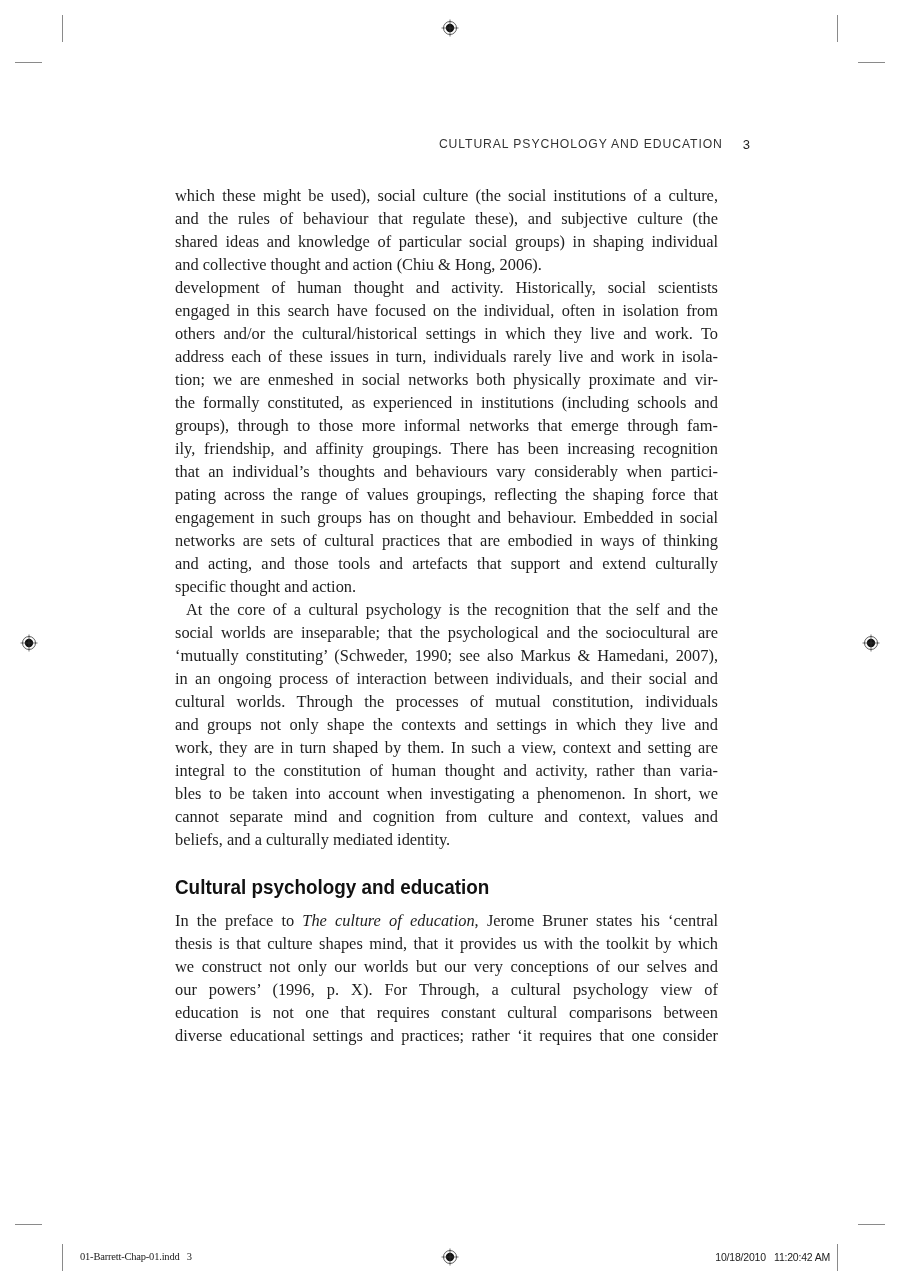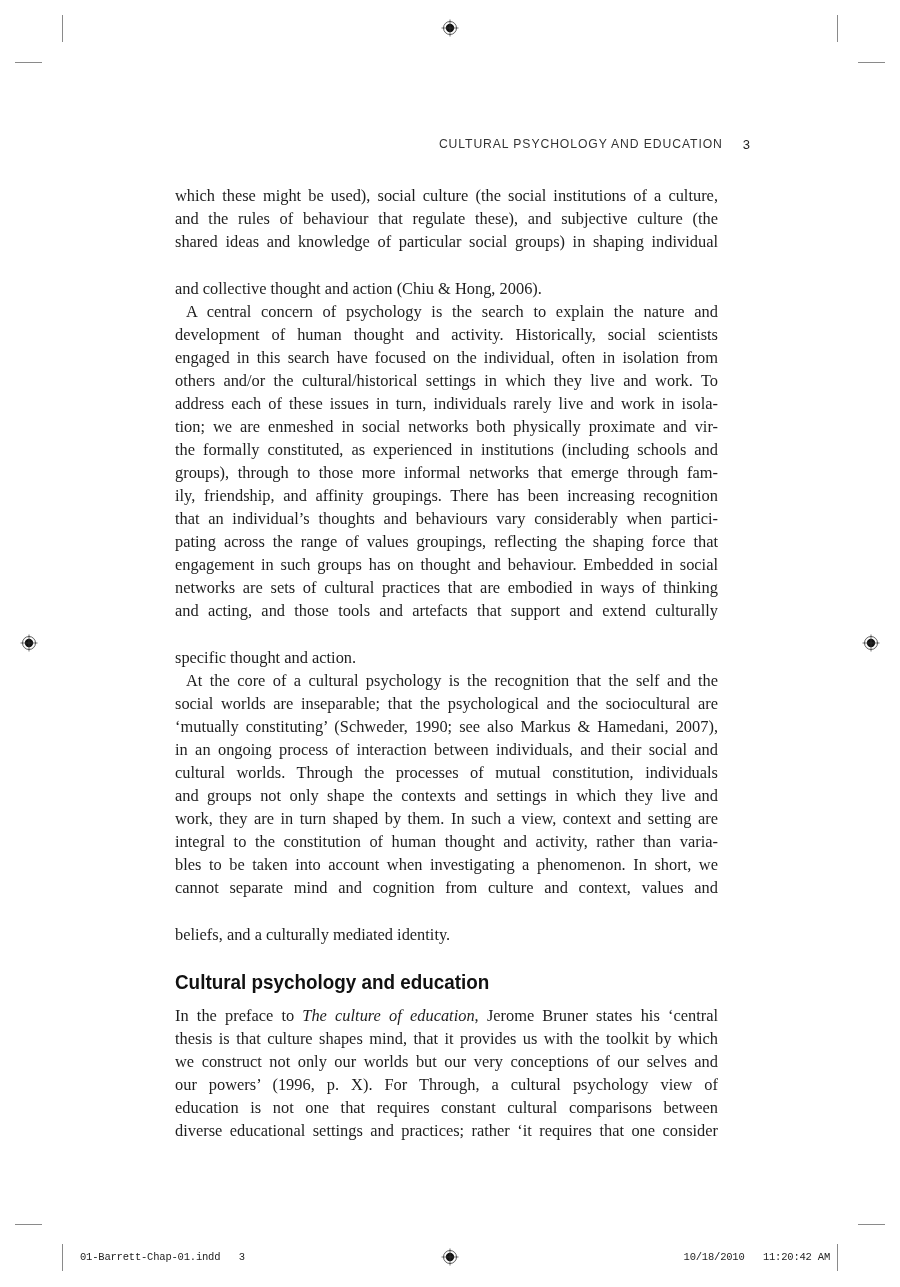--- a/index.html
+++ b/index.html
@@ -27,25 +27,25 @@
   .text-block {
     position: absolute; left: 175px; top: 184px; width: 543px;
     font-size: 16.4px; line-height: 23px; text-align: justify;
   }
   .text-block p { margin: 0; }
   .section-heading {
     font-family: "Liberation Sans", sans-serif; font-weight: bold; font-size: 20.5px;
     margin: 23px 0 9px 0; line-height: 26px; color: #111; transform: scaleX(0.92); transform-origin: left;
   }
   .line { display: block; text-align: justify; text-align-last: justify; white-space: nowrap; }
-  .line.end { text-align-last: left; margin-top: 24px; }
+  .line.end { text-align-last: left; }
 
   .slug-left {
     position: absolute; left: 80px; top: 1251px;
-    font-family: Liberation Mono, monospace; font-size: 10.5px; color: #222; letter-spacing: -0.2px;
+    font-family: Liberation Serif, serif; font-size: 10.5px; color: #222; letter-spacing: -0.2px;
   }
   .slug-right {
     position: absolute; right: 70px; top: 1251px;
     font-family: "Liberation Sans", sans-serif; font-size: 10.5px; color: #222; letter-spacing: -0.2px;
   }
 </style>
 </head>
 <body>
 
 <div class="crop v" style="left:62px; top:15px; height:27px;"></div>
@@ -97,21 +97,20 @@
 </div>
 
 <div class="text-block">
   <p>
     <span class="line">which these might be used), social culture (the social institutions of a culture,</span>
     <span class="line">and the rules of behaviour that regulate these), and subjective culture (the</span>
     <span class="line">shared ideas and knowledge of particular social groups) in shaping individual</span>
     <span class="line end">and collective thought and action (Chiu &amp; Hong, 2006).</span>
   </p>
   <p>
-    <span class="line" style="padding-left:11px">A central concern of psychology is the search to explain the nature and</span>
     <span class="line">development of human thought and activity. Historically, social scientists</span>
     <span class="line">engaged in this search have focused on the individual, often in isolation from</span>
     <span class="line">others and/or the cultural/historical settings in which they live and work. To</span>
     <span class="line">address each of these issues in turn, individuals rarely live and work in isola-</span>
     <span class="line">tion; we are enmeshed in social networks both physically proximate and vir-</span>
     <span class="line">the formally constituted, as experienced in institutions (including schools and</span>
     <span class="line">groups), through to those more informal networks that emerge through fam-</span>
     <span class="line">ily, friendship, and affinity groupings. There has been increasing recognition</span>
     <span class="line">that an individual’s thoughts and behaviours vary considerably when partici-</span>
     <span class="line">pating across the range of values groupings, reflecting the shaping force that</span>
@@ -140,13 +139,13 @@
     <span class="line"><span>In the preface to </span><i>The culture of education</i><span>, Jerome Bruner states his ‘central</span></span>
     <span class="line">thesis is that culture shapes mind, that it provides us with the toolkit by which</span>
     <span class="line">we construct not only our worlds but our very conceptions of our selves and</span>
     <span class="line">our powers’ (1996, p. X). For Through, a cultural psychology view of</span>
     <span class="line">education is not one that requires constant cultural comparisons between</span>
     <span class="line">diverse educational settings and practices; rather ‘it requires that one consider</span>
   </p>
 </div>
 
 <div class="slug-left" style="white-space:pre;">01-Barrett-Chap-01.indd   3</div>
-<div class="slug-right" style="white-space:pre;font-family:Liberation Mono, monospace;">10/18/2010   11:20:42 AM</div>
+<div class="slug-right" style="white-space:pre;">10/18/2010   11:20:42 AM</div>
 
 </body></html>

